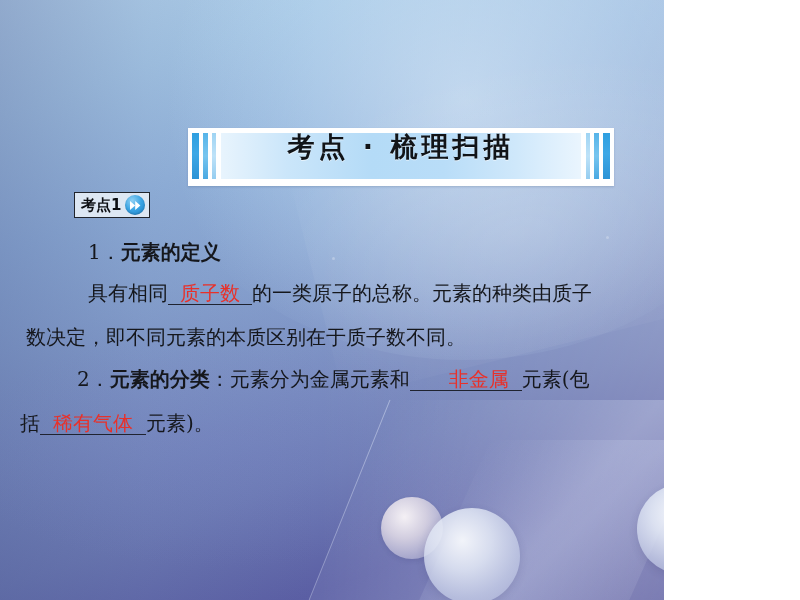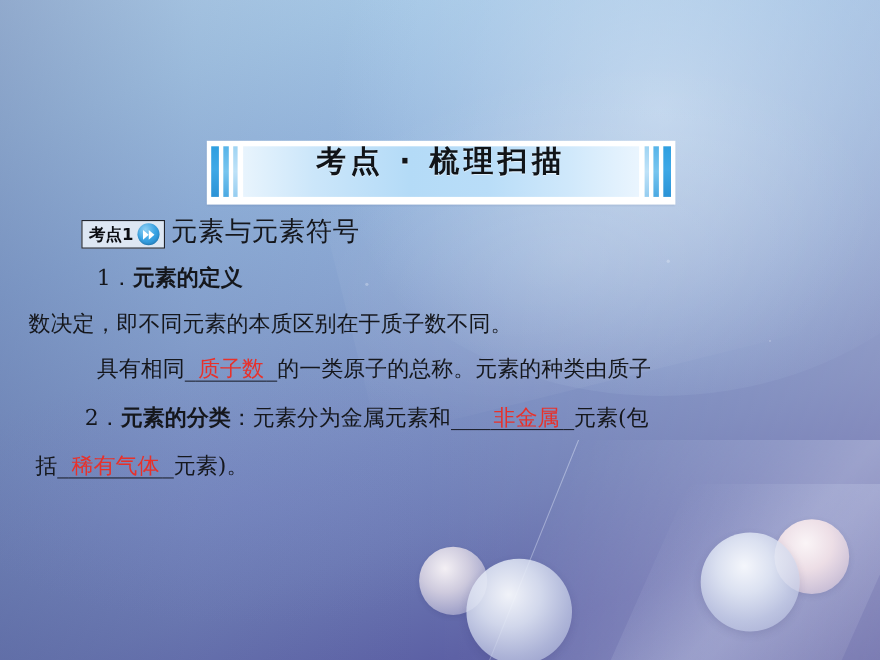--- a/index.html
+++ b/index.html
@@ -10,21 +10,21 @@
   body {
     width: 800px;
     height: 600px;
     overflow: hidden;
     font-family: "Liberation Serif", "DejaVu Serif", serif;
   }
 
   
   #slide {
     position: relative;
-    width: 800px;
+    width: 664px;
     height: 600px;
     overflow: hidden;
     background: #86efac;
   }
 
   
   .bg-base {
     position: absolute;
     inset: 0;
     background: linear-gradient(160deg,
@@ -244,21 +244,21 @@
     font-family: "DejaVu Serif", "Liberation Serif", serif;
     font-size: 20px;
     color: #15171c;
     line-height: 1.0;
     white-space: nowrap;
   }
 
   
   .heading-row {
     display: flex;
-    align-items: flex-end;
+    align-items: flex-start;
     padding-left: 74px;
     height: 34px;
   }
   .badge {
     display: inline-flex;
     align-items: center;
     background: #dde7f3;
     border: 1px solid #20242c;
     height: 26px;
     padding: 0 4px 0 6px;
@@ -288,21 +288,21 @@
     font-family: "DejaVu Serif", "Liberation Serif", serif;
     font-size: 24px;
     color: #15171c;
     letter-spacing: 0.5px;
   }
 
   .row-num1 { padding-left: 88px; margin-top: 16px; }
   .row-def  { padding-left: 88px; margin-top: 21px; }
   .row-def2 { padding-left: 26px; margin-top: 22px; }
   .row-num2 { padding-left: 77px; margin-top: 22px; }
-  .row-cls2 { padding-left: 32px; margin-top: 22px; }
+  .row-cls2 { padding-left: 20px; margin-top: 22px; }
 
   .bold { font-weight: 700; }
   .blank {
     color: #e8312a;
     border-bottom: 1.6px solid #1f2330;
     padding: 0 2px 1px 2px;
     display: inline-block;
     line-height: 1.0;
   }
   .blank-wide {
@@ -373,35 +373,34 @@
     <div class="heading-row">
       <span class="badge">
         <span class="badge-label">考点1</span>
         <span class="badge-circle">
           <svg width="13" height="11" viewBox="0 0 13 11" aria-hidden="true">
             <polygon points="1,1 6.2,5.5 1,10" fill="#ffffff"></polygon>
             <polygon points="6.2,1 11.4,5.5 6.2,10" fill="#ffffff"></polygon>
           </svg>
         </span>
       </span>
-      <span class="heading-title">元素与元素符号</span>
     </div>
 
     <div class="line row-num1">
       <span>1．</span><span class="bold">元素的定义</span>
     </div>
 
+    <div class="line row-def">
+      <span>具有相同</span><span class="blank-lead-sm"></span><span class="blank">质子数</span><span class="blank-lead-sm"></span><span>的一类原子的总称。元素的种类由质子</span>
+    </div>
+
     <div class="line row-def2">
       <span>数决定，即不同元素的本质区别在于质子数不同。</span>
     </div>
 
-    <div class="line row-def">
-      <span>具有相同</span><span class="blank-lead-sm"></span><span class="blank">质子数</span><span class="blank-lead-sm"></span><span>的一类原子的总称。元素的种类由质子</span>
-    </div>
-
     <div class="line row-num2">
       <span>2．</span><span class="bold">元素的分类</span><span>：元素分为金属元素和</span><span class="blank-lead"></span><span class="blank-wide">非金属</span><span class="blank-lead-sm"></span><span>元素(包</span>
     </div>
 
     <div class="line row-cls2">
       <span>括</span><span class="blank-lead-sm"></span><span class="blank-wide">稀有气体</span><span class="blank-lead-sm"></span><span>元素)。</span>
     </div>
 
   </div>
 </div>

